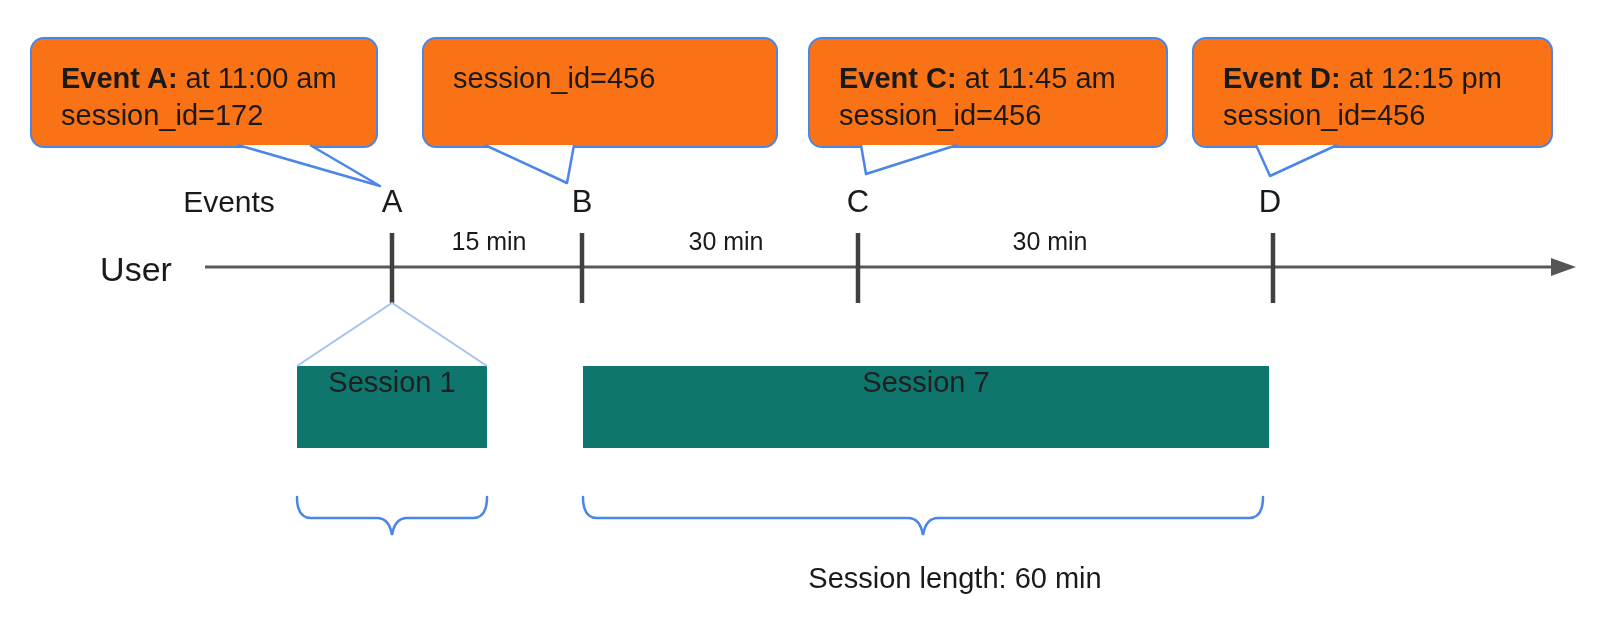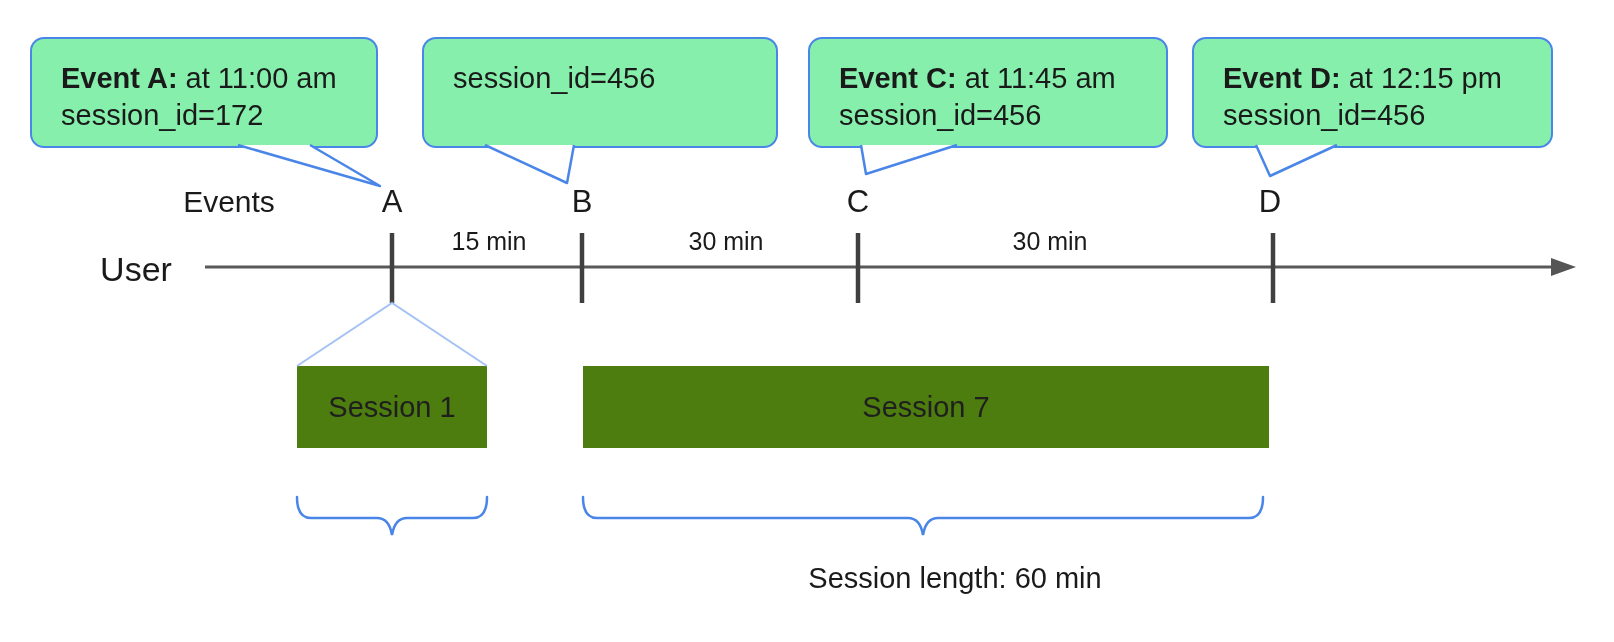--- a/index.html
+++ b/index.html
@@ -13,21 +13,21 @@
     width: 1614px;
     height: 642px;
     background: #ffffff;
     overflow: hidden;
   }
   
   .bubble {
     position: absolute;
     top: 37px;
     height: 111px;
-    background: #86efac;
+    background: #f97316;
     border: 2.5px solid #4a86e8;
     border-radius: 14px;
     box-sizing: border-box;
     z-index: 2;
     color: #1a1a1a;
     font-size: 29px;
     line-height: 37px;
     padding: 21px 0 0 29px;
     white-space: nowrap;
   }
@@ -65,23 +65,22 @@
   .interval       { top: 241px; font-size: 25px; }
   .interval-1 { left: 489px; }
   .interval-2 { left: 726px; }
   .interval-3 { left: 1050px; }
 
   
   .session-block {
     position: absolute;
     top: 366px;
     height: 82px;
-    background: #4d7c0f;
+    background: #0f766e;
     display: flex;
-    align-items: center;
     justify-content: center;
     font-size: 29px;
     color: #1f1f1f;
     z-index: 1;
   }
   .session-1 { left: 297px; width: 190px; }
   .session-2 { left: 583px; width: 686px; }
 
   .session-length { top: 578px; font-size: 29px; }
   .session-length-1 { left: 392px; }

